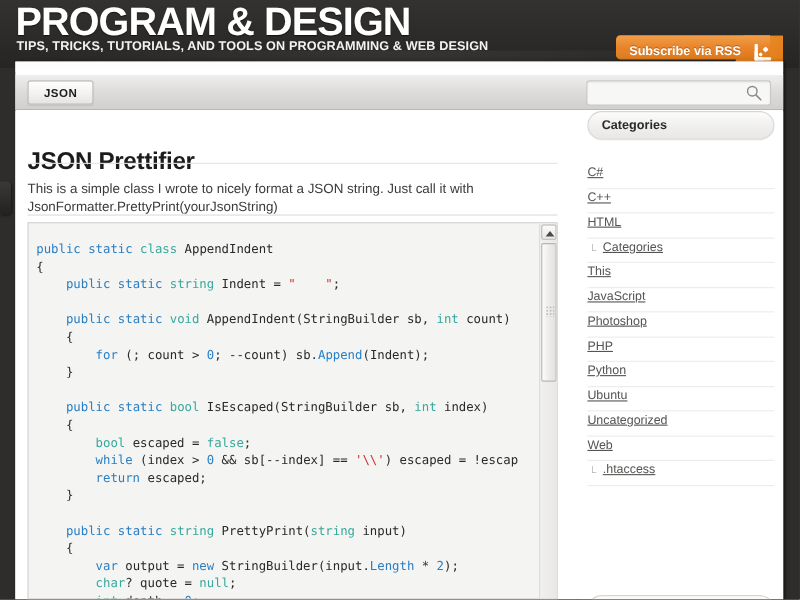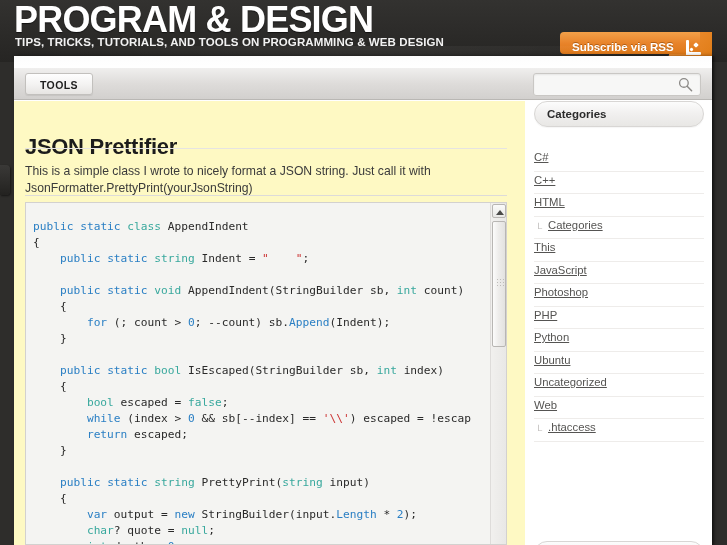--- a/index.html
+++ b/index.html
@@ -106,21 +106,21 @@
     font-family: "Liberation Sans", sans-serif;
   }
   #search-icon {
     position: absolute; right: 7px; top: 3px; width: 15px; height: 15px;
     cursor: pointer;
   }
 
   
   #main {
     position: absolute; left: 14px; top: 101px; width: 511px; height: 444px;
-    background: #fef9c3;
+    background: #ffffff;
   }
   #post-title {
     position: absolute; left: 11px; top: 18px;
     font-size: 22px; font-weight: bold; color: #1c1c1c;
     letter-spacing: -0.3px;
   }
   #post-title-rule {
     position: absolute; left: 11px; top: 47px; width: 482px; height: 1px;
     background: #e6e4e2;
   }
@@ -268,21 +268,21 @@
 
   <div id="left-gutter"></div>
   <div id="right-gutter"></div>
 
   <div id="sheet">
     <div id="sheet-top-shade"></div>
   </div>
   <div id="sheet-edge"></div>
 
   <div id="navbar">
-    <div id="nav-home">TOOLS</div>
+    <div id="nav-home">JSON</div>
     <div id="search-wrap">
       <input id="search-input" type="text" placeholder="" style="">
       <svg id="search-icon" viewBox="0 0 16 16">
         <circle cx="6.3" cy="6.3" r="4.6" fill="none" stroke="#8c8a87" stroke-width="1.4"></circle>
         <line x1="9.8" y1="9.8" x2="14.5" y2="14.6" stroke="#8c8a87" stroke-width="1.6" stroke-linecap="round"></line>
       </svg>
     </div>
   </div>
 
   <div id="share-tab"></div>

